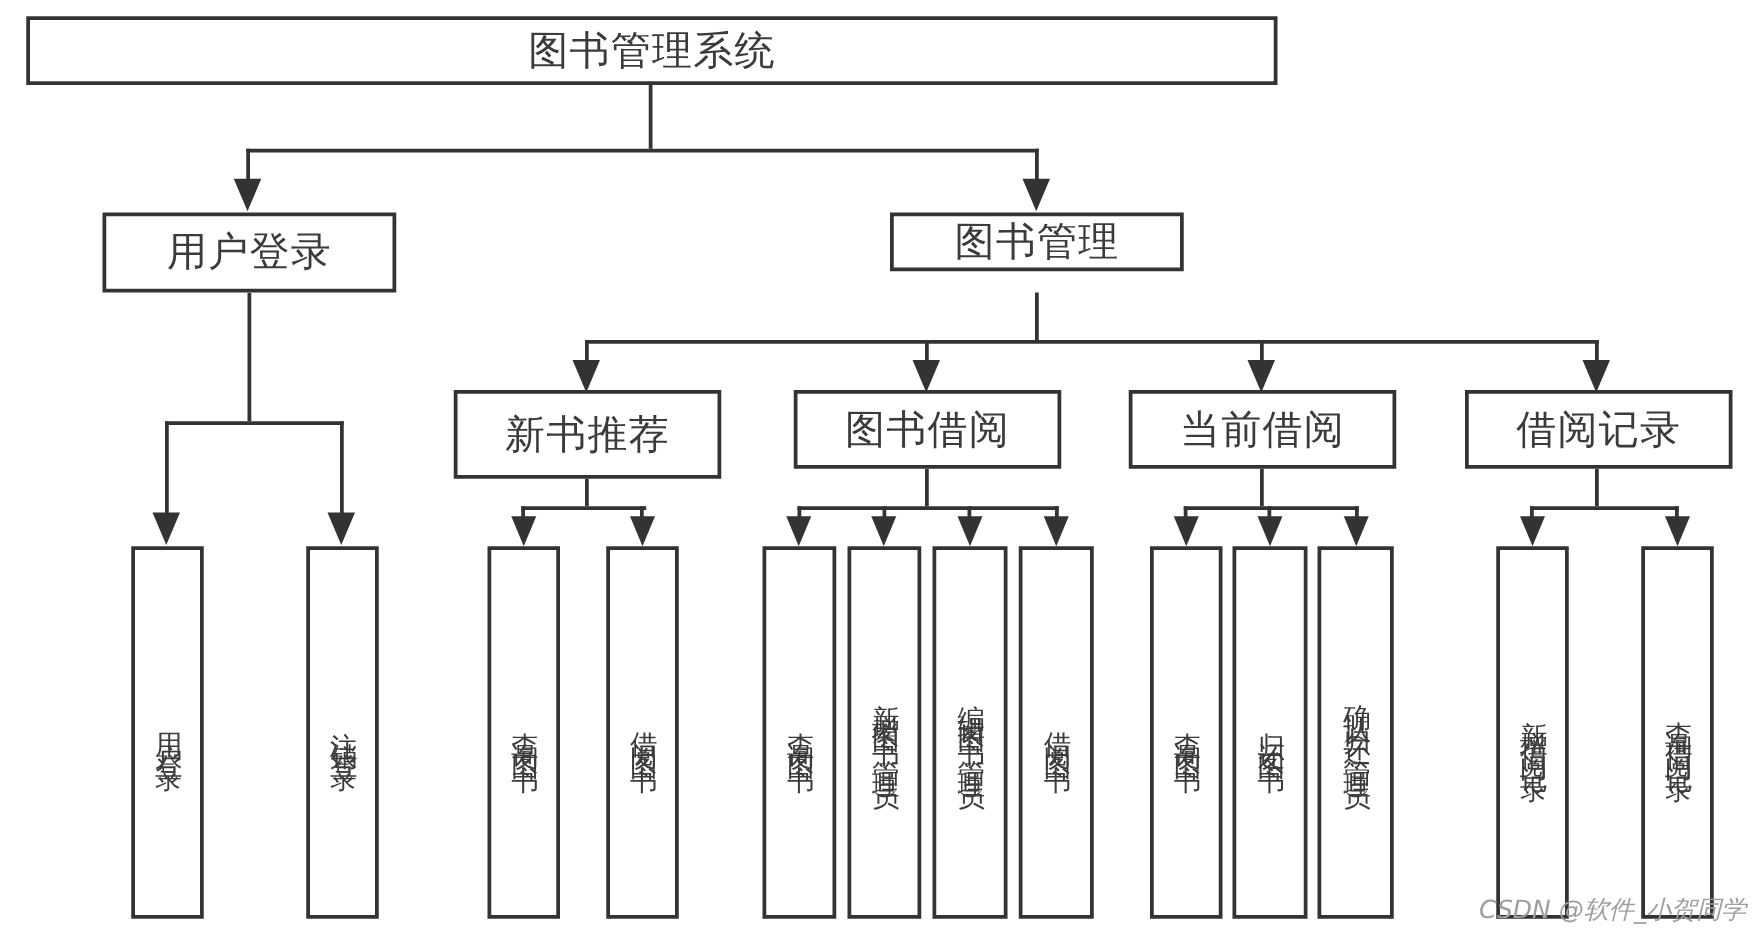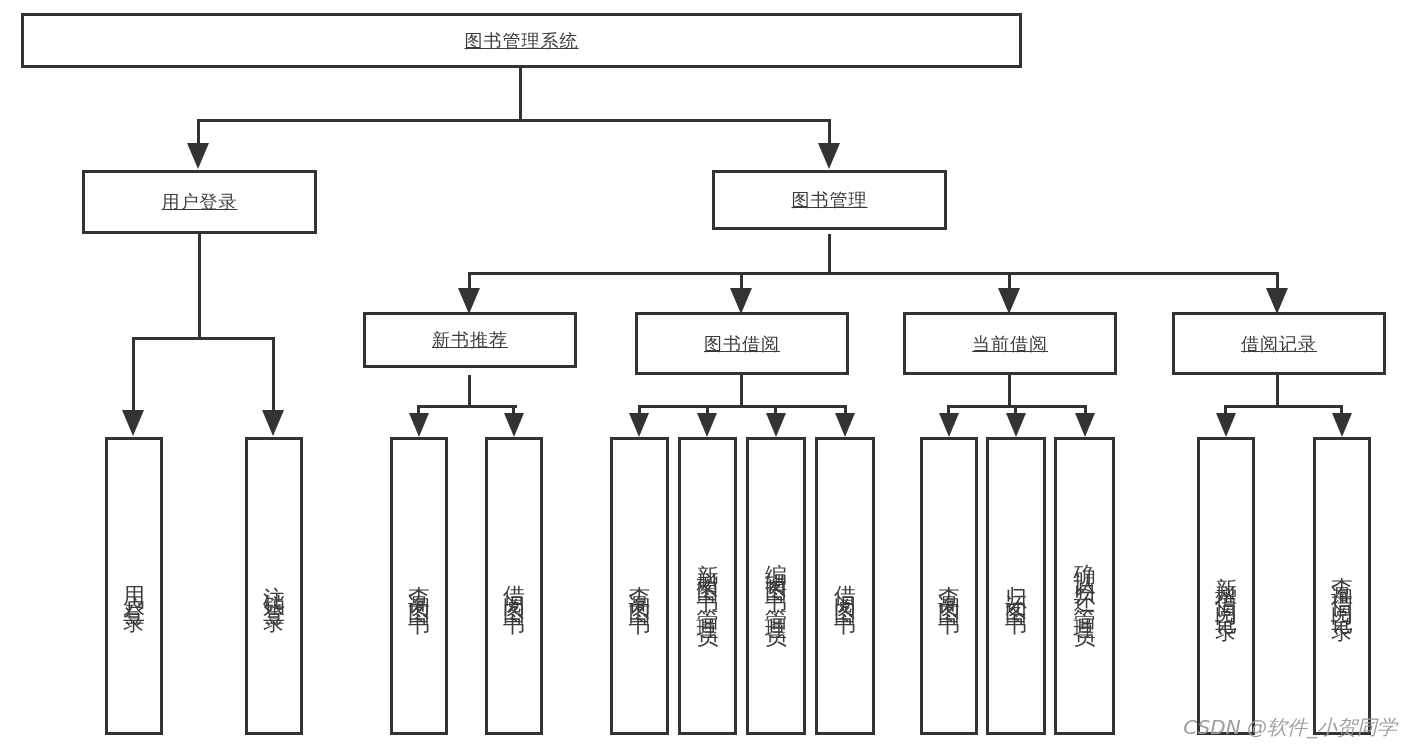--- a/index.html
+++ b/index.html
@@ -18,24 +18,23 @@
     background: #ffffff;
     border: 3px solid #333333;
     box-sizing: border-box;
     display: flex;
     align-items: center;
     justify-content: center;
     color: #3b3b3b;
     z-index: 2;
   }
   .h-box {
-    font-size: 18px;
+    font-size: 32px;
     letter-spacing: 1px;
     white-space: nowrap;
-    text-decoration: underline;
   }
   .v-box {
     writing-mode: vertical-rl;
     font-size: 22px;
     letter-spacing: 9px;
     line-height: 1;
   }
   .line {
     position: absolute;
     background: #333333;
@@ -73,41 +72,41 @@
   <div class="box h-box" style="left:21px; top:13px; width:1001px; height:55px;">图书管理系统</div>
 
   <div class="line" style="left:519px; top:68px; width:3px; height:51px;"></div>
   <div class="line" style="left:197px; top:119px; width:634px; height:3px;"></div>
   <div class="line" style="left:197px; top:119px; width:3px; height:26px;"></div>
   <div class="ah" style="left:187px; top:143px;"></div>
   <div class="line" style="left:828px; top:119px; width:3px; height:26px;"></div>
   <div class="ah" style="left:818px; top:143px;"></div>
 
   <div class="box h-box" style="left:82px; top:170px; width:235px; height:64px;">用户登录</div>
-  <div class="box h-box" style="left:712px; top:170px; width:235px; height:60px;">图书管理</div>
+  <div class="box h-box" style="left:712px; top:170px; width:235px; height:47px;">图书管理</div>
 
   <div class="line" style="left:198px; top:234px; width:3px; height:103px;"></div>
   <div class="line" style="left:132px; top:337px; width:143px; height:3px;"></div>
   <div class="line" style="left:132px; top:337px; width:3px; height:75px;"></div>
   <div class="ah" style="left:122px; top:410px;"></div>
   <div class="line" style="left:272px; top:337px; width:3px; height:75px;"></div>
   <div class="ah" style="left:262px; top:410px;"></div>
 
   <div class="line" style="left:828px; top:234px; width:3px; height:38px;"></div>
   <div class="line" style="left:468px; top:272px; width:811px; height:3px;"></div>
   <div class="line" style="left:468px; top:272px; width:3px; height:20px;"></div>
   <div class="ah" style="left:458px; top:288px;"></div>
   <div class="line" style="left:740px; top:272px; width:3px; height:20px;"></div>
   <div class="ah" style="left:730px; top:288px;"></div>
   <div class="line" style="left:1008px; top:272px; width:3px; height:20px;"></div>
   <div class="ah" style="left:998px; top:288px;"></div>
   <div class="line" style="left:1276px; top:272px; width:3px; height:20px;"></div>
   <div class="ah" style="left:1266px; top:288px;"></div>
 
-  <div class="box h-box" style="left:363px; top:312px; width:214px; height:56px;">新书推荐</div>
+  <div class="box h-box" style="left:363px; top:312px; width:214px; height:71px;">新书推荐</div>
   <div class="box h-box" style="left:903px; top:312px; width:214px; height:63px;">当前借阅</div>
   <div class="box h-box" style="left:635px; top:312px; width:214px; height:63px;">图书借阅</div>
   <div class="box h-box" style="left:1172px; top:312px; width:214px; height:63px;">借阅记录</div>
 
   <div class="line" style="left:468px; top:375px; width:3px; height:30px;"></div>
   <div class="line" style="left:417px; top:405px; width:100px; height:3px;"></div>
   <div class="line" style="left:417px; top:405px; width:3px; height:10px;"></div>
   <div class="ah s" style="left:409px; top:413px;"></div>
   <div class="line" style="left:512px; top:405px; width:3px; height:10px;"></div>
   <div class="ah s" style="left:504px; top:413px;"></div>

